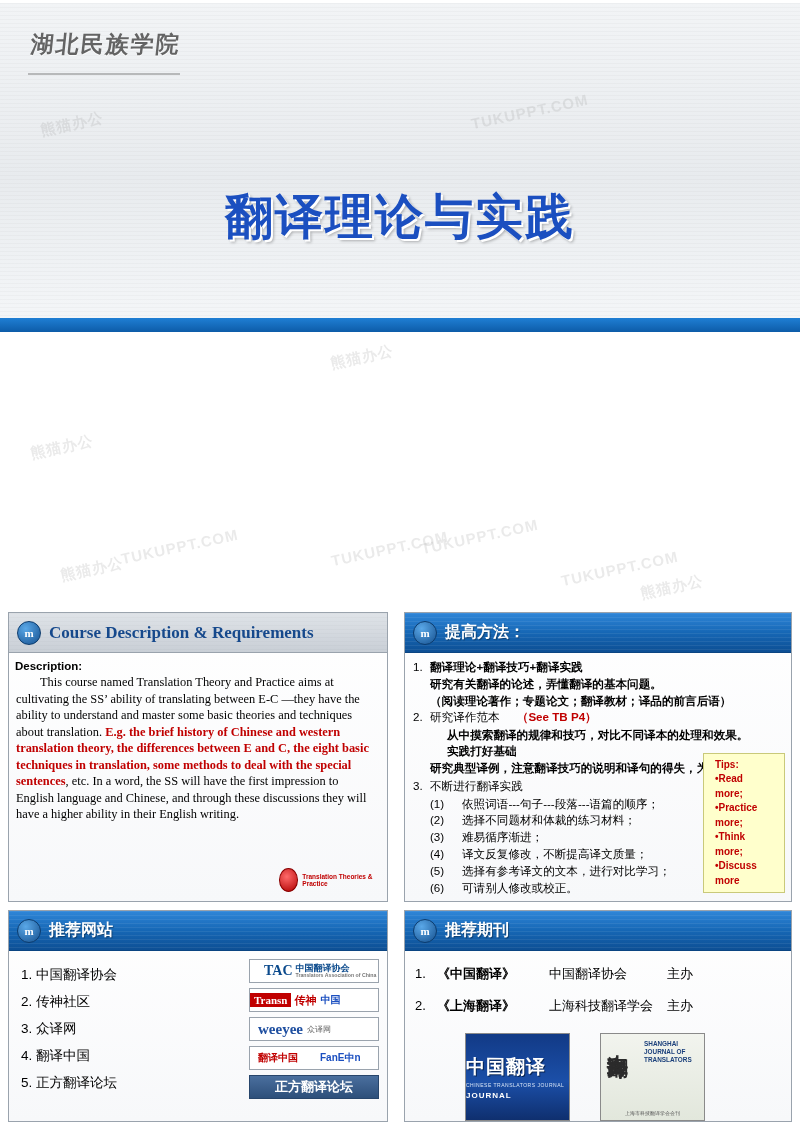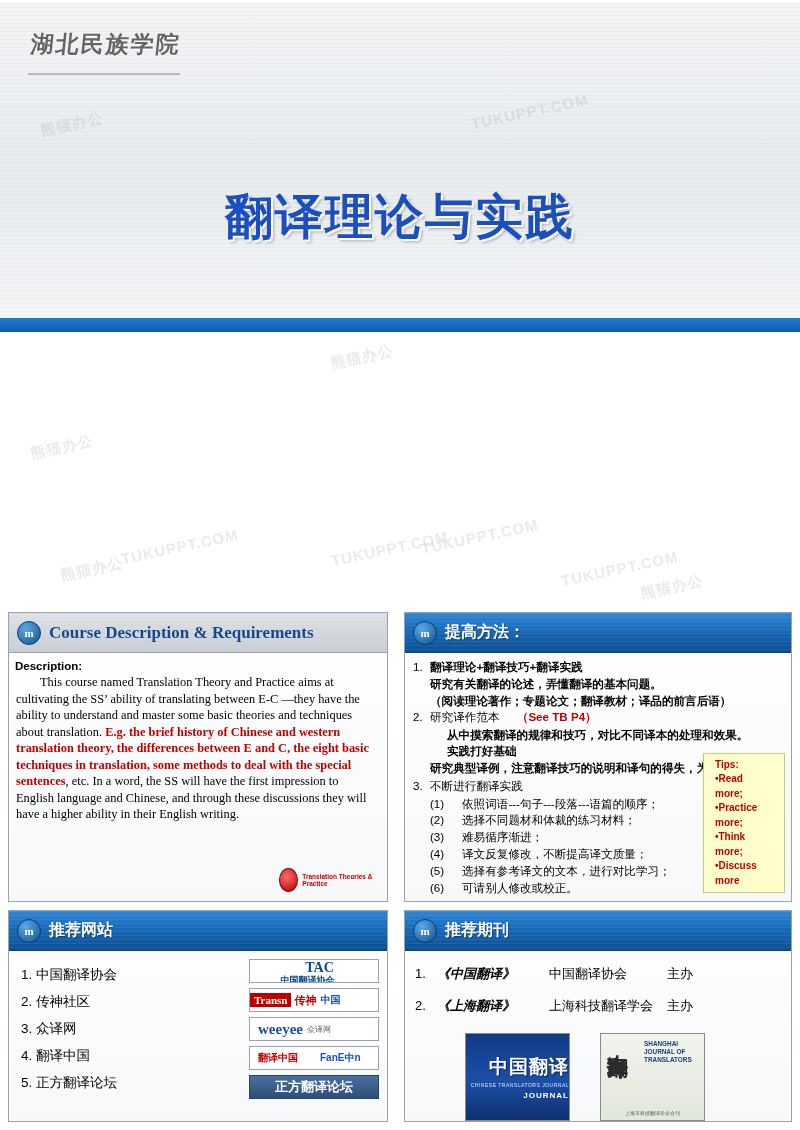--- a/index.html
+++ b/index.html
@@ -184,21 +184,21 @@
   }
   .lg{
     width:130px;height:24px;margin-bottom:5px;
     border:1px solid #9aa3ad;
     background:#fff;
     display:flex;align-items:center;
     box-sizing:border-box;
     font-size:9px;
     overflow:hidden;
   }
-  .lg-tac{ padding-left:14px;flex-direction:column; }
+  .lg-tac{ padding-left:14px; }
   .lg-tac .tac-t{
     font-family:"Liberation Serif", serif;
     color:#0b4a8c;font-weight:bold;font-size:14px;margin-right:3px;
   }
   .lg-tac .tac-c{ color:#0b4a8c;font-weight:bold;font-size:9px;line-height:1.05; }
   .lg-tac .tac-s{ color:#777;font-size:5.2px;display:block; }
   .lg-transn .tn-red{
     background:#c00000;color:#fff;font-weight:bold;font-size:11px;
     padding:1px 4px;font-family:"Liberation Serif", serif;
   }
@@ -220,35 +220,35 @@
 
   
   #p-journals{ left:404px;top:910px;width:388px;height:212px; }
   .j-row{
     display:flex;align-items:baseline;
     font-family:"Liberation Sans", sans-serif;
     font-size:13px;color:#000;
     margin:14px 0 0 10px;
   }
   .j-n{ width:22px;flex:0 0 auto; }
-  .j-name{ width:112px;flex:0 0 auto;font-weight:bold;font-style:italic; }
+  .j-name{ width:112px;flex:0 0 auto;font-weight:bold; }
   .j-org{ width:118px;flex:0 0 auto; }
   .j-role{ flex:0 0 auto; }
   .covers{
     position:absolute;left:60px;bottom:0;width:300px;height:88px;
     display:flex;gap:30px;
   }
   .cover{
     width:105px;height:88px;box-sizing:border-box;border:1px solid #8a8a8a;
     position:relative;overflow:hidden;
   }
   .cover-a{
     background:linear-gradient(to bottom,#123a86 0%,#1b4fa8 55%,#0f2f6e 100%);
     color:#fff;
-    display:flex;flex-direction:column;align-items:flex-end;justify-content:center;
+    display:flex;flex-direction:column;align-items:flex-start;justify-content:center;
   }
   .cover-a .ca-cn{
     font-family:"Liberation Serif", serif;font-weight:bold;font-size:19px;
     color:#ffffff;text-shadow:1px 1px 0 #06224f;letter-spacing:1px;
   }
   .cover-a .ca-en{ font-size:5px;letter-spacing:.5px;margin-top:2px;color:#d7e4f6; }
   .cover-a .ca-j{ font-size:8px;font-weight:bold;margin-top:3px;letter-spacing:1px; }
   .cover-b{
     background:linear-gradient(to bottom,#f2f4ee,#e2e7dc);
   }

